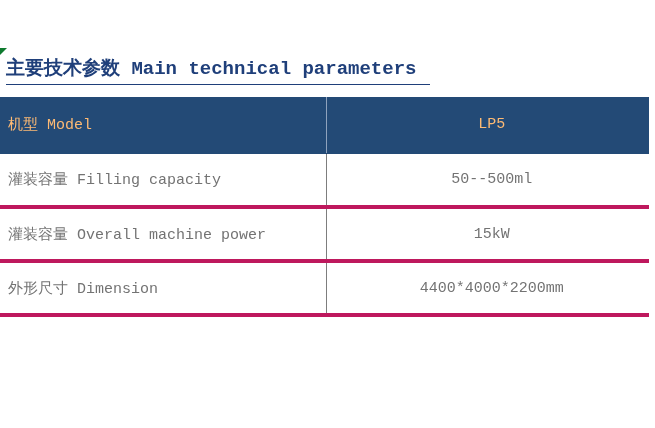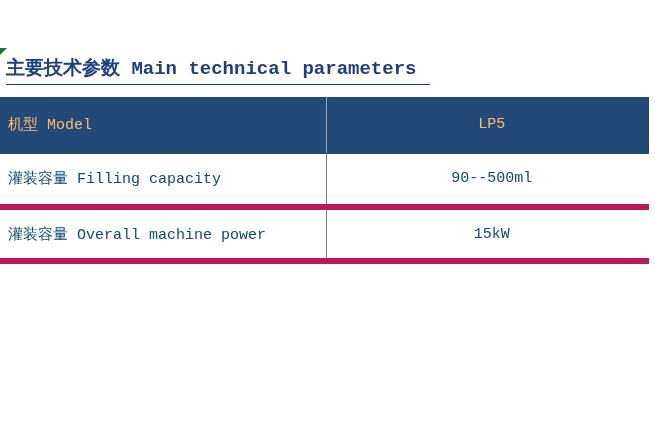--- a/index.html
+++ b/index.html
@@ -70,25 +70,25 @@
     border-collapse: collapse;
     table-layout: fixed;
   }
   .spec-table col.c1 { width: 326px; }
   .spec-table col.c2 { width: 323px; }
 
   .spec-table td {
     height: 54px;
     padding: 0 0 0 8px;
     box-sizing: border-box;
-    border-bottom: 6px solid #be185d;
+    border-bottom: 4px solid #be185d;
     border-right: 1px solid #7d7d7d;
     font-family: "Liberation Mono", "DejaVu Sans Mono", monospace;
     font-size: 15px;
-    color: #0c4a6e;
+    color: #737373;
     vertical-align: middle;
     white-space: nowrap;
     overflow: hidden;
   }
   .spec-table td.val {
     text-align: center;
     padding-left: 8px;
     border-right: none;
   }
 
@@ -133,27 +133,31 @@
         <col class="c2">
       </colgroup>
     <tbody>
       <tr class="head">
         <td>机型 Model</td>
         <td class="val">LP5</td>
       </tr>
 
       <tr class="first-body">
         <td>灌装容量 Filling capacity</td>
-        <td class="val">90--500ml</td>
+        <td class="val">50--500ml</td>
       </tr>
 
 
       <tr>
         <td>灌装容量 Overall machine power</td>
         <td class="val">15kW</td>
       </tr>
 
 
+      <tr>
+        <td>外形尺寸 Dimension</td>
+        <td class="val">4400*4000*2200mm</td>
+      </tr>
 
     </tbody>
   </table>
 
 </div>
 
 </body></html>

